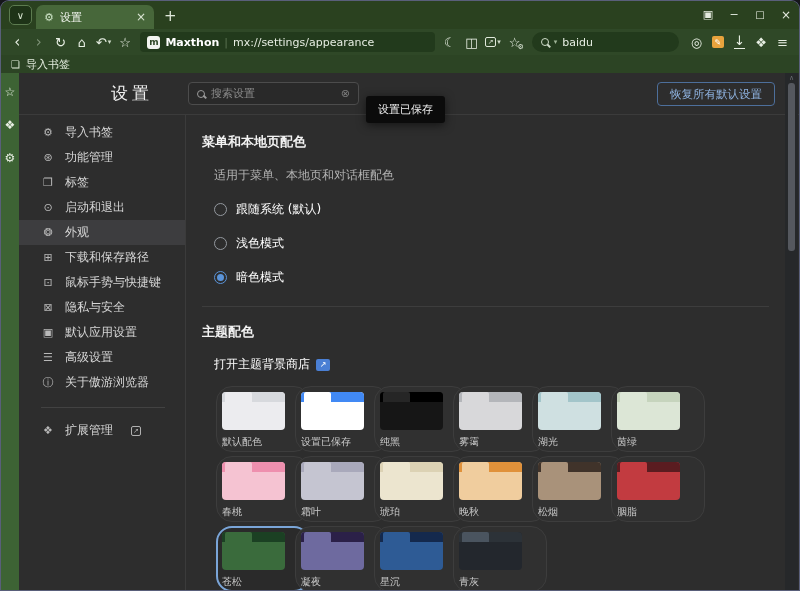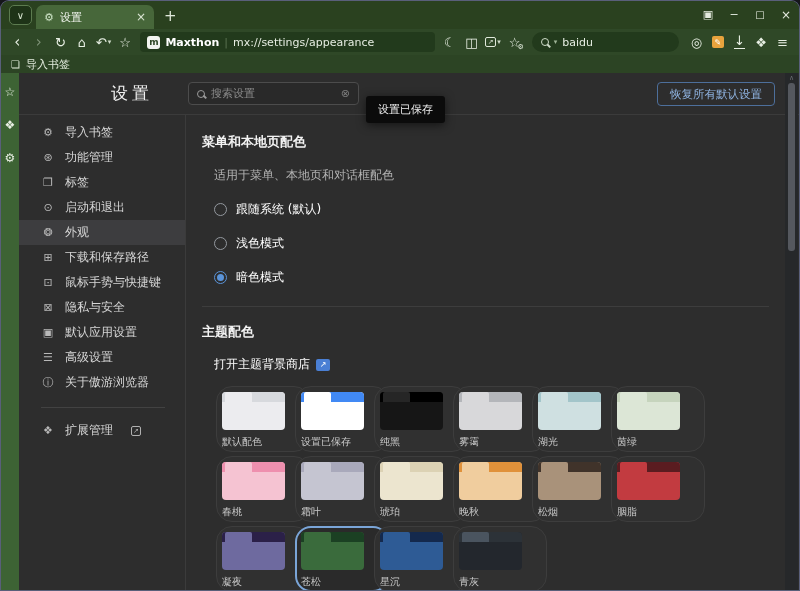--- a/index.html
+++ b/index.html
@@ -337,35 +337,35 @@
                 </div>
                 <span class="tname">松烟</span>
               </div>
               <div class="theme-card">
                 <div class="tprev" style="background: rgb(194, 59, 64);">
                   <div class="thead" style="background: rgb(90, 28, 32);"></div>
                   <div class="ttab" style="background: rgb(194, 59, 64);"></div>
                 </div>
                 <span class="tname">胭脂</span>
               </div>
-              <div class="theme-card">
-                <div class="tprev" style="background: rgb(110, 106, 159);">
-                  <div class="thead" style="background: rgb(43, 32, 72);"></div>
-                  <div class="ttab" style="background: rgb(110, 106, 159);"></div>
-                </div>
-                <span class="tname">凝夜</span>
-              </div>
               <div class="theme-card selected">
                 <div class="tprev" style="background: rgb(58, 107, 60);">
                   <div class="thead" style="background: rgb(27, 64, 35);"></div>
                   <div class="ttab" style="background: rgb(58, 107, 60);"></div>
                 </div>
                 <span class="tname">苍松</span>
               </div>
               <div class="theme-card">
+                <div class="tprev" style="background: rgb(110, 106, 159);">
+                  <div class="thead" style="background: rgb(43, 32, 72);"></div>
+                  <div class="ttab" style="background: rgb(110, 106, 159);"></div>
+                </div>
+                <span class="tname">凝夜</span>
+              </div>
+              <div class="theme-card">
                 <div class="tprev" style="background: rgb(46, 91, 149);">
                   <div class="thead" style="background: rgb(20, 41, 77);"></div>
                   <div class="ttab" style="background: rgb(46, 91, 149);"></div>
                 </div>
                 <span class="tname">星沉</span>
               </div>
               <div class="theme-card">
                 <div class="tprev" style="background: rgb(35, 39, 45);">
                   <div class="thead" style="background: rgb(44, 50, 56);"></div>
                   <div class="ttab" style="background: rgb(74, 84, 95);"></div>

